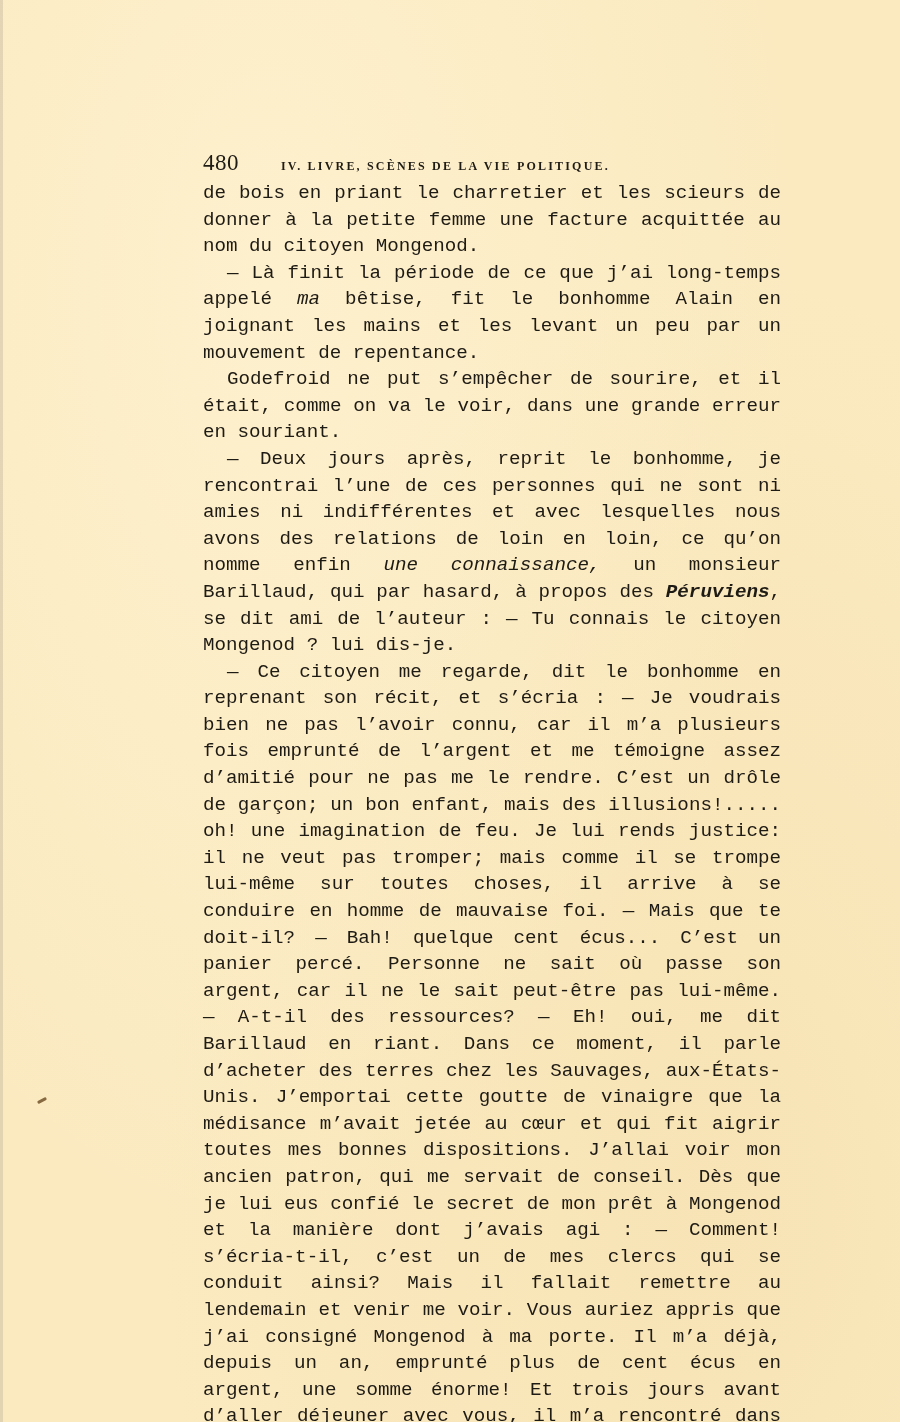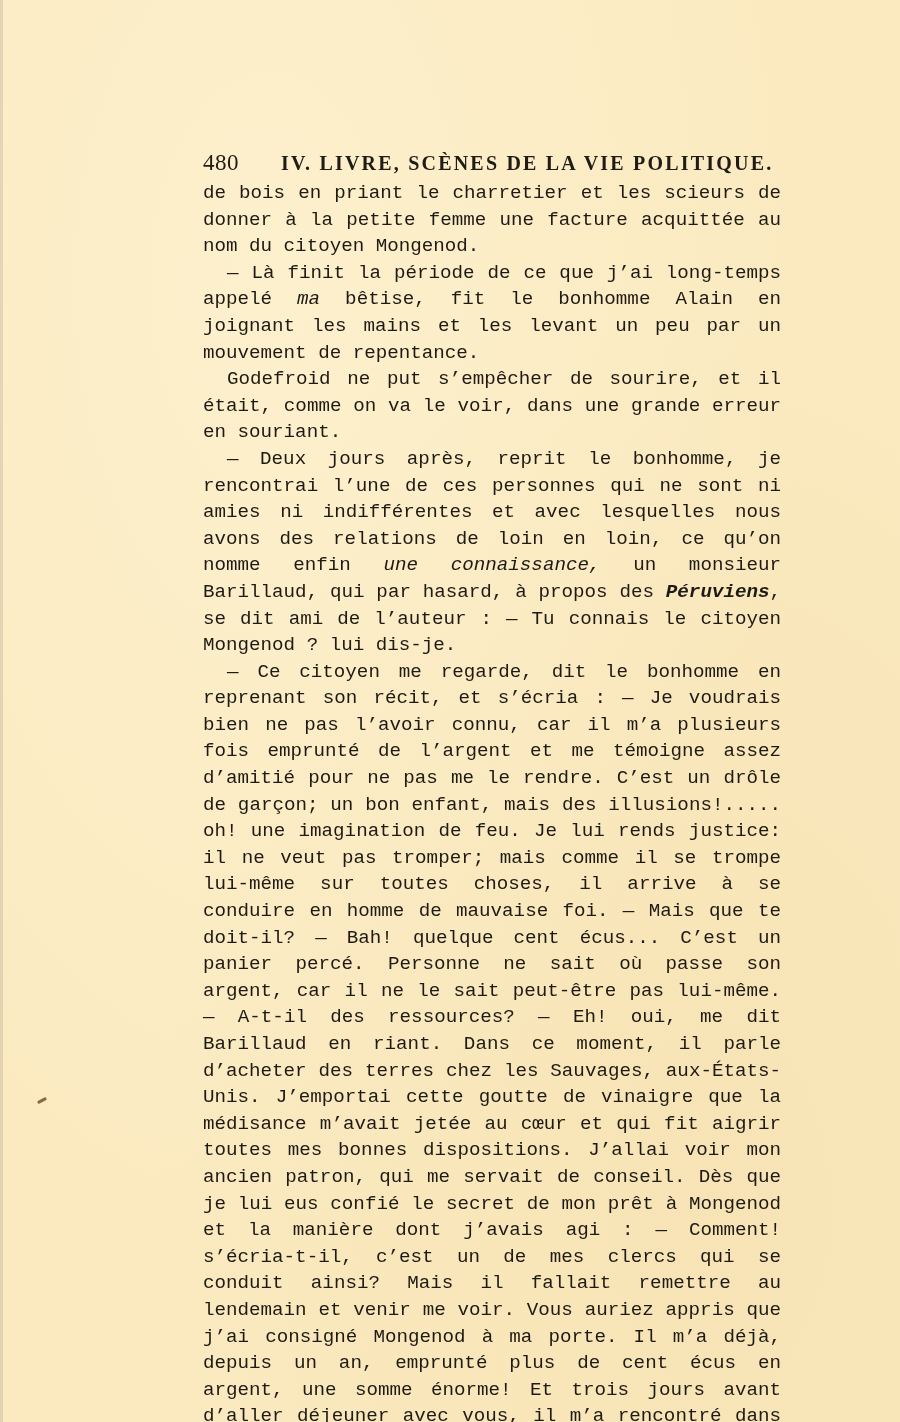--- a/index.html
+++ b/index.html
@@ -30,21 +30,21 @@
       height: 28px;
       margin-bottom: 2px;
     }
     .page-number {
       font-size: 23px;
       letter-spacing: 0.5px;
       width: 78px;
       color: #1f1b15;
     }
     .running-title {
-      font-size: 20px;
+      font-size: 12px;
       font-weight: bold;
       letter-spacing: 2.2px;
       color: #1f1b15;
     }
     .text {
       font-size: 19.2px;
       line-height: 26.6px;
       text-align: justify;
       text-align-last: auto;
       font-family: Liberation Mono, monospace;

